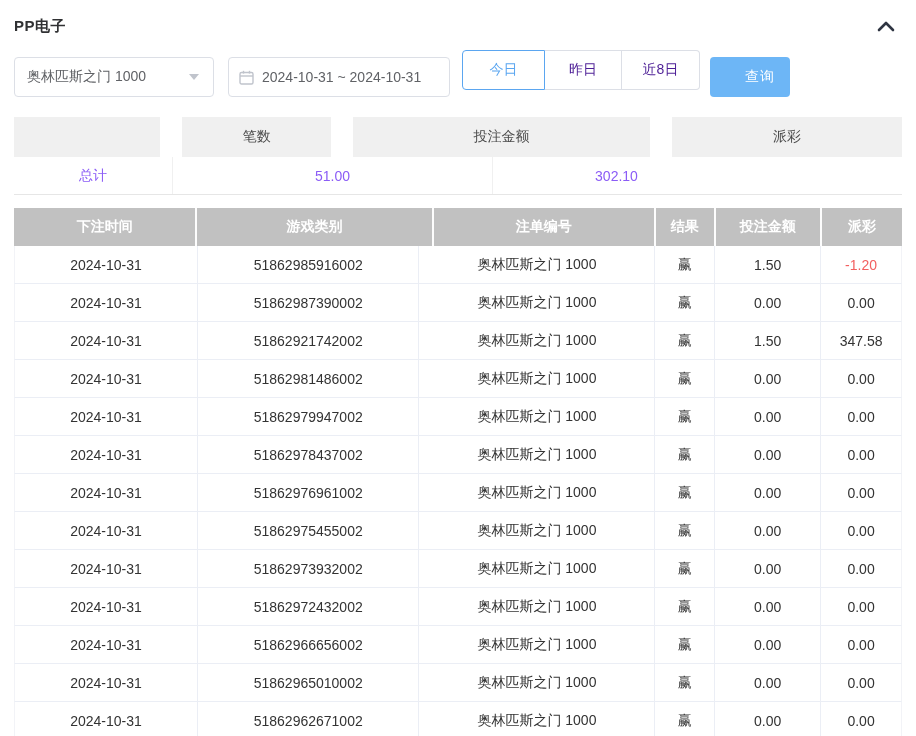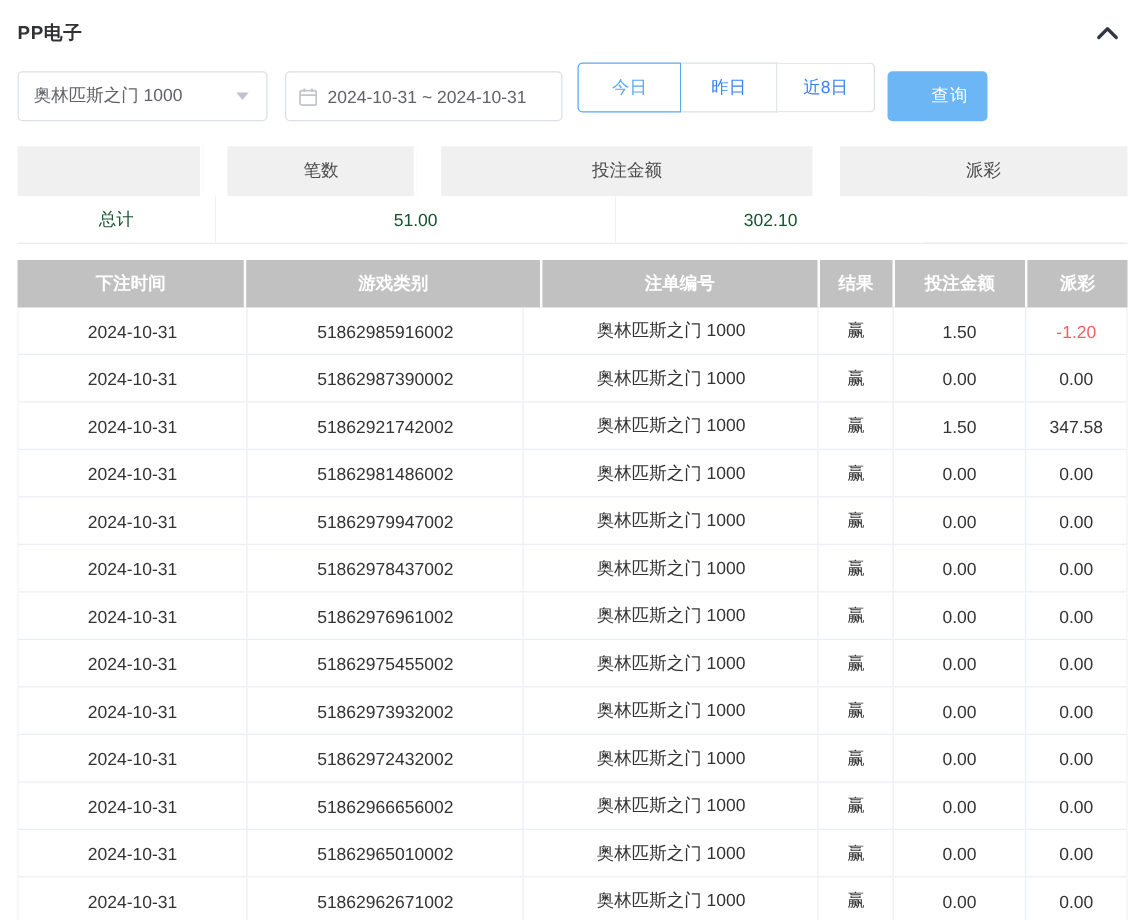--- a/index.html
+++ b/index.html
@@ -12,36 +12,36 @@
   .title { font-size:15px; font-weight:bold; color:#303133; letter-spacing:.5px; }
   .collapse { width:24px; height:24px; display:flex; align-items:center; justify-content:center; cursor:pointer; margin-right:4px; }
 
   
   .controls { display:flex; align-items:center; margin-top:19px; height:40px; }
   .select { width:200px; height:40px; border:1px solid #dcdfe6; border-radius:4px; display:flex; align-items:center; padding:0 12px; font-size:14px; color:#606266; cursor:pointer; justify-content:space-between; }
   .caret { width:0; height:0; border-left:5px solid transparent; border-right:5px solid transparent; border-top:6px solid #c0c4cc; margin-right:2px; }
   .datepicker { width:222px; height:40px; border:1px solid #dcdfe6; border-radius:4px; display:flex; align-items:center; padding:6px 10px; font-size:14px; color:#606266; margin-left:14px; cursor:pointer; }
   .cal { display:flex; align-items:center; margin-right:8px; }
   .btn-group { display:flex; margin-left:12px; height:54px; }
-  .qbtn { height:40px; background:#fff; border:1px solid #dcdfe6; font-size:14px; color:#3b82f6; cursor:pointer; font-family:inherit; }
+  .qbtn { height:40px; background:#fff; border:1px solid #dcdfe6; font-size:14px; color:#4c1d95; cursor:pointer; font-family:inherit; }
   .qbtn.b1 { width:83px; border-radius:4px 0 0 4px; }
   .qbtn.b2 { width:77px; border-left:none; }
   .qbtn.b3 { width:78px; border-left:none; border-radius:0 4px 4px 0; }
   .qbtn.active { border:1px solid var(--primary-blue); color:var(--primary-blue); }
   .query { width:80px; height:40px; margin-left:10px; background:var(--query-button-bg); color:#fff; border:none; border-radius:4px; font-size:14px; cursor:pointer; font-family:inherit; letter-spacing:1px;padding-left:20px; }
 
   
   .summary { margin-top:20px; width:888px; font-size:14px; }
   .s-head, .s-row { display:flex; }
   .s-head { height:40px;gap:20px; }
   .s-row { height:38px; border-bottom:1px solid #e6e6e6; }
   .sc { display:flex; align-items:center; justify-content:center; }
   .s-head .sc { background:var(--summary-header-bg); color:#4a4a4a; border-right:2px solid #fff; }
   .s-head .sc:last-child { border-right:none; }
-  .s-row .sc { background:#fff; color:#14532d; border-right:1px solid #f0f0f0; }
+  .s-row .sc { background:#fff; color:#8b5cf6; border-right:1px solid #f0f0f0; }
   .s-row .sc:last-child { border-right:none; }
   .sc.c1 { width:159px; } .sc.c2 { width:162px; } .sc.c3 { width:320px; } .sc.c4 { width:247px; }
 
   
   .bets { margin-top:13px; width:888px; font-size:14px; }
   .b-head { display:flex; height:38px; }
   .b-head .bc { background:var(--table-header-bg); color:#fff; font-weight:bold; border-right:2px solid #fdfdfd; }
   .b-head .bc:last-child { border-right:none; }
   .b-row { display:flex; height:38px; border-bottom:1px solid #ebeef5; border-left:1px solid #f2f3f7; border-right:1px solid #f2f3f7; }
   .b-row .bc { color:#333; border-right:1px solid #ebeef5; }

